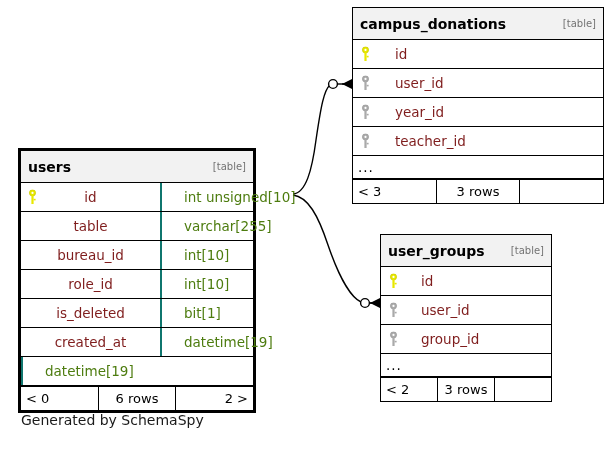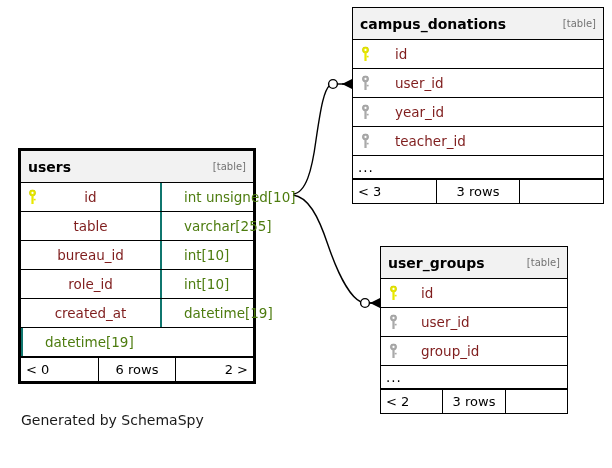--- a/index.html
+++ b/index.html
@@ -139,21 +139,21 @@
   #users-table .col-name { width: 139px; }
   #users-table .tbl-footer .foot-cell { flex: 1 1 0; }
 
   #campus-donations-table {
     left: 352px; top: 7px; width: 252px;
   }
   #campus-donations-table .col-name { width: 100%; justify-content: flex-start; padding-left: 42px; }
   #campus-donations-table .tbl-footer .foot-cell { flex: 1 1 0; }
 
   #user-groups-table {
-    left: 380px; top: 246px; width: 188px;
+    left: 380px; top: 234px; width: 172px;
   }
   #user-groups-table .col-name { width: 100%; justify-content: flex-start; padding-left: 40px; }
   #user-groups-table .tbl-footer .foot-cell { flex: 1 1 0; }
 
   
   #generated-caption {
     position: absolute;
     left: 21px;
     top: 412px;
     font-size: 14px;
@@ -287,20 +287,26 @@
       <div class="col-type">int[10]</div>
     </div>
 
     <div class="col-row">
       <div class="col-name">
         <span>role_id</span>
       </div>
       <div class="col-type">int[10]</div>
     </div>
 
+    <div class="col-row">
+      <div class="col-name">
+        <span>is_deleted</span>
+      </div>
+      <div class="col-type">bit[1]</div>
+    </div>
 
     <div class="col-row">
       <div class="col-name">
         <span>created_at</span>
       </div>
       <div class="col-type">datetime[19]</div>
     </div>
 
     <div class="col-row">
       <div class="col-type">datetime[19]</div>

